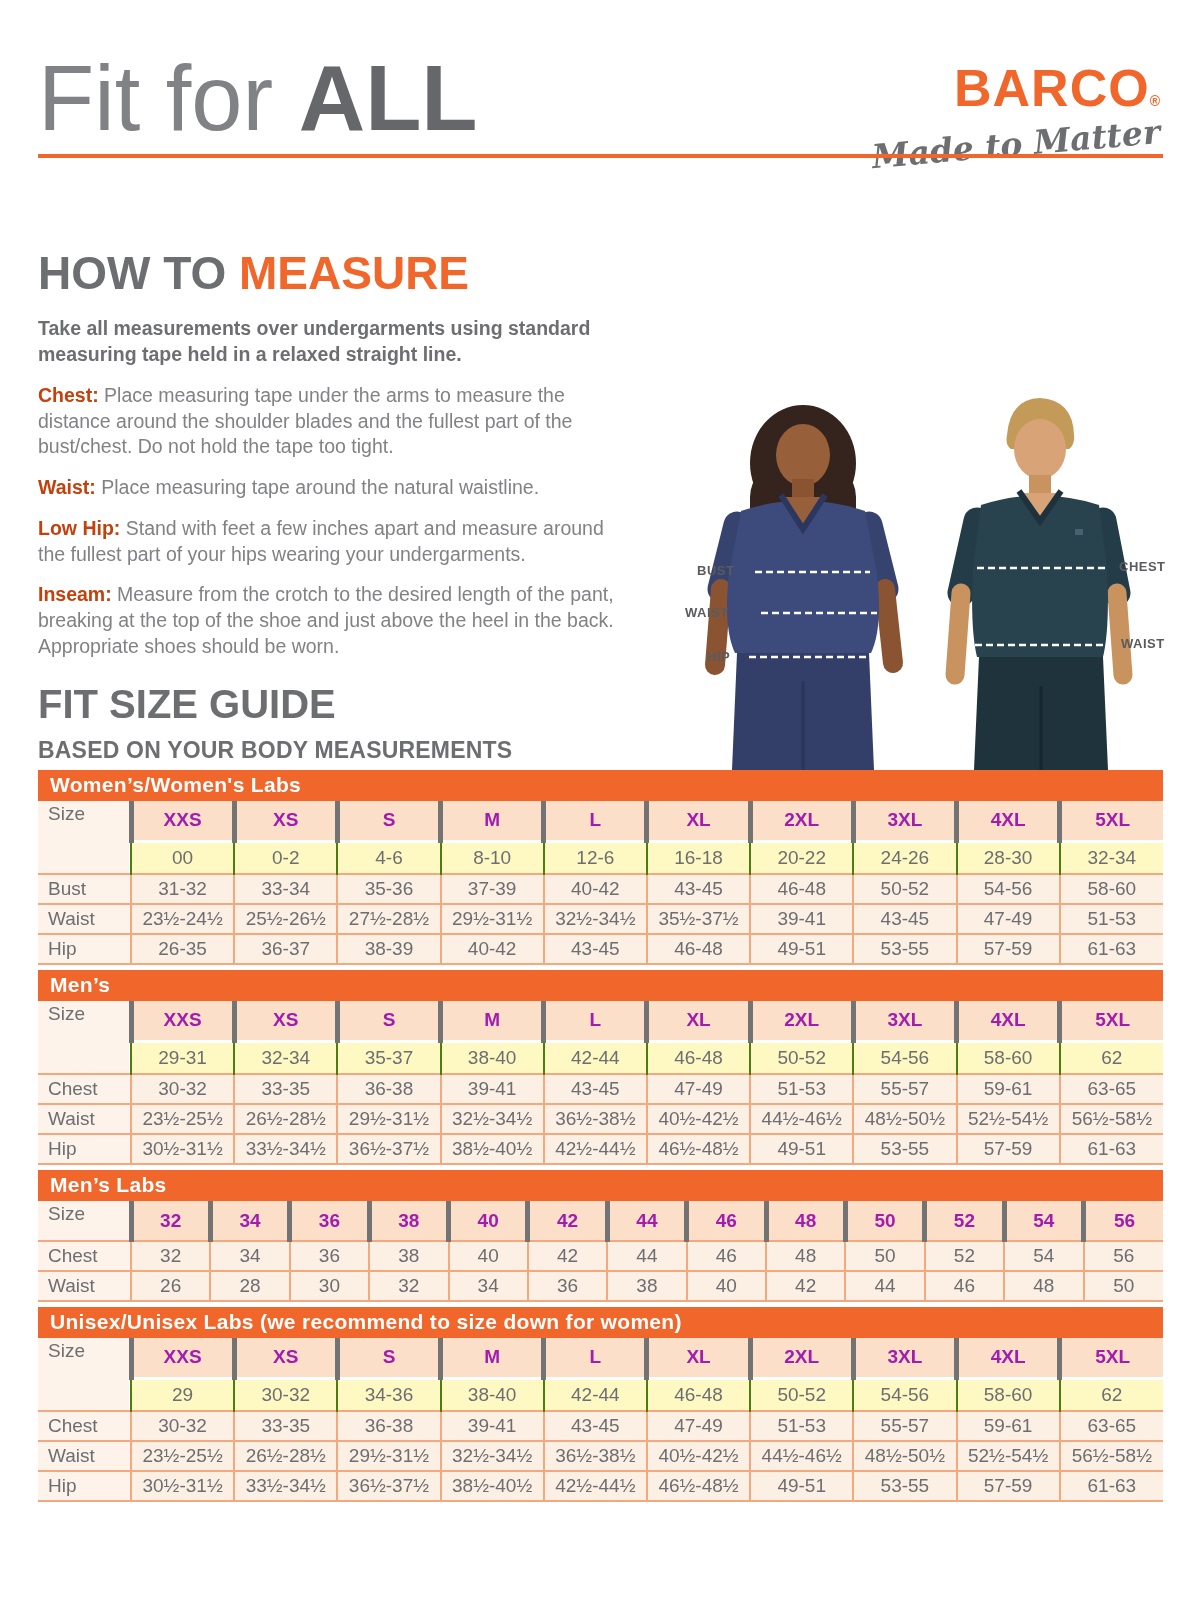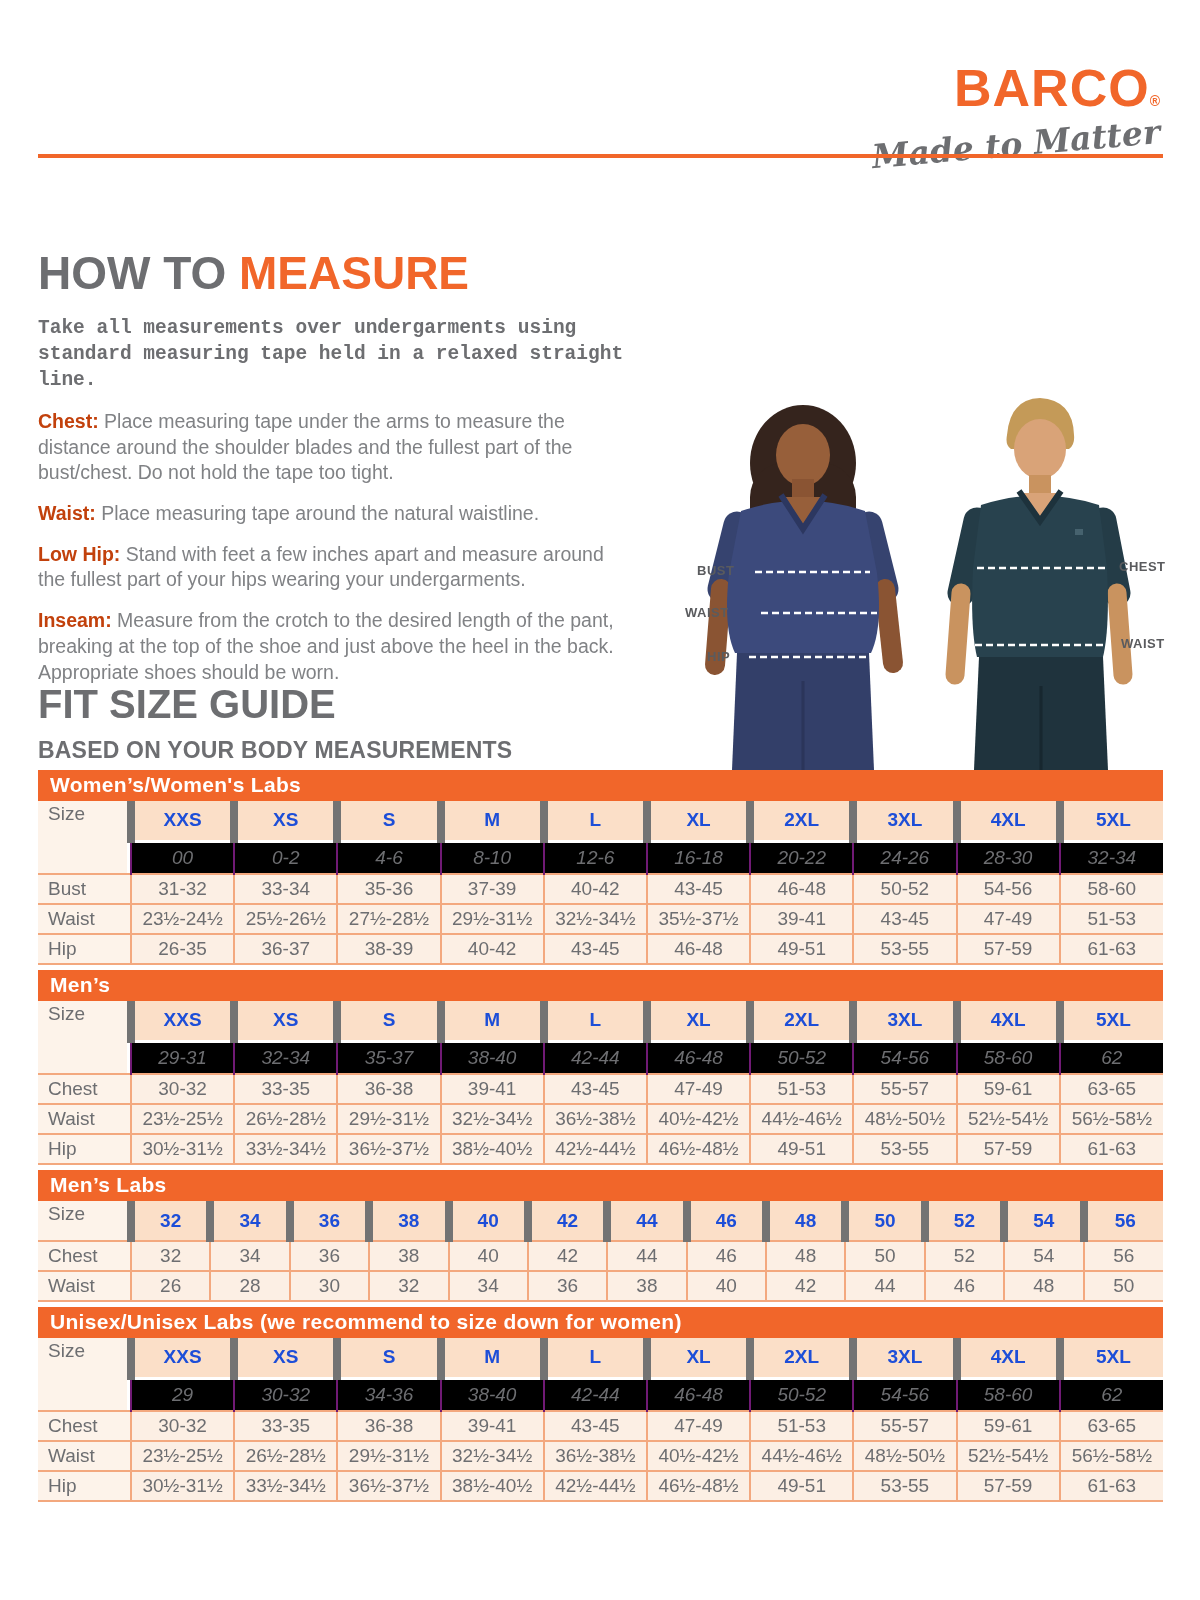--- a/index.html
+++ b/index.html
@@ -14,52 +14,53 @@
   .logo { position:absolute; right:40px; top:62px; text-align:right; }
   .logo .brand { color:#f1662a; font-weight:800; font-size:52px; letter-spacing:1px; line-height:1; }
   .logo .reg { color:#f1662a; font-size:14px; font-weight:700; vertical-align:baseline; }
   .logo .tagline { display:block; color:#6d6e71; font-family:"DejaVu Serif", serif; font-style:italic; font-weight:700; font-size:33px; transform:rotate(-5deg); transform-origin:right center; margin-top:-2px; }
   .rule { position:absolute; left:38px; top:154px; width:1125px; height:4px; background:#f1662a; }
 
   
   .measure-col { position:absolute; left:38px; top:250px; width:592px; }
   .htm-title { font-size:46px; font-weight:800; line-height:1; letter-spacing:0; }
   .htm-title .g { color:#6d6e71; } .htm-title .o { color:#f1662a; }
-  .intro { margin-top:20px; font-size:19.5px; font-weight:700; color:#6d6e71; line-height:1.33;font-family:Liberation Mono, monospace; }
+  .intro { margin-top:20px; font-size:19.5px; font-weight:700; color:#6d6e71; line-height:1.33; }
   .mi { margin-top:15px; font-size:19.5px; color:#808285; line-height:1.32; }
   .mi .term { color:#c2410c; font-weight:700; }
 
   
   .figure { position:absolute; left:655px; top:383px; width:515px; height:387px; }
   .fig-label { position:absolute; font-size:13px; font-weight:700; color:#5a5b5e; letter-spacing:.5px; }
 
   
   .fsg { position:absolute; left:38px; top:684px; }
   .fsg-title { font-size:40px; font-weight:800; color:#6d6e71; line-height:1; }
   .fsg-sub { font-size:23px; font-weight:800; color:#6d6e71; margin-top:13px; letter-spacing:.2px; }
 
   .tables { position:absolute; left:38px; top:770px; width:1125px; }
   .size-table { margin-bottom:5px; }
   .band { background:#f1662a; color:#fff; font-weight:700; font-size:21px; padding:3px 0 4px 12px; letter-spacing:.3px; }
   table.grid { width:100%; border-collapse:collapse; table-layout:fixed; }
   col.label-col { width:93px; }
   .grid th, .grid td { font-size:19px; color:#6d6e71; text-align:center; padding:0 2px; overflow:hidden; }
   th.corner { background:#fdf3ea; text-align:left; padding-left:10px; font-weight:400; vertical-align:top; padding-top:2px; }
-  th.size-head { background:#fbdfc8; font-weight:700; color:#1d4ed8; height:40px; border-left:8px solid #737373; }
-  td.num { background:#000000; height:33px; border-top:3px solid #fff; border-left:2px solid #701a75;font-style:italic; }
+  th.size-head { background:#fbdfc8; font-weight:700; color:#a21caf; height:40px; border-left:5px solid #737373; }
+  td.num { background:#fef9c3; height:33px; border-top:3px solid #fff; border-left:2px solid #4d7c0f; }
   tr.body-row td { border-top:2px solid #f3a87e; height:30px; }
   td.row-label { background:#fdf3ea; text-align:left; padding-left:10px; }
   td.val { background:#fcefe4; border-left:2px solid #f3a87e; }
   tbody tr.body-row:last-child td { border-bottom:2px solid #f3a87e; }
 </style>
 </head>
 <body>
 
 <div class="page">
 
+  <div class="main-title"><span class="lt">Fit for </span><span class="bd">ALL</span></div>
 
   <div class="logo">
     <span class="brand">BARCO</span><span class="reg">®</span>
     <span class="tagline">Made to Matter</span>
   </div>
 
   <div class="rule"></div>
 
   <div class="measure-col">
     <div class="htm-title"><span class="g">HOW TO </span><span class="o">MEASURE</span></div>

